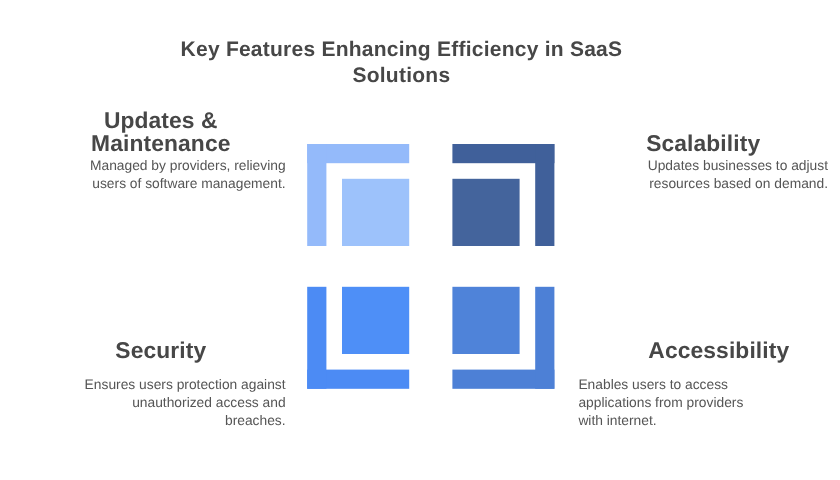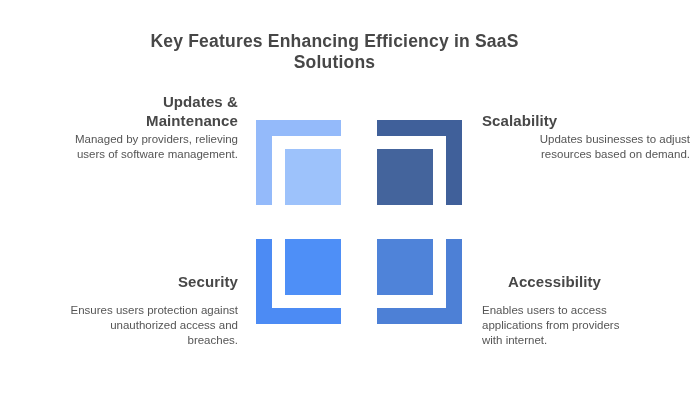--- a/index.html
+++ b/index.html
@@ -20,27 +20,28 @@
     font-weight: bold;
     white-space: pre-line;
     letter-spacing: 0.2px;
   }
 
   
   .quad-text { position: absolute; width: 208px; }
   .quad-text.left  { left: 30px;  text-align: right; }
   .quad-text.right { left: 482px; text-align: left; }
   .quad-text.top    { top: 82px; }
-  .quad-text.bottom { top: 257px; }
+  .quad-text.bottom { top: 268px; }
 
   .quad-heading {
     display: flex; flex-direction: column; justify-content: flex-end;
-    font-weight: bold; font-size: 15px; line-height: 19px;
+    font-weight: bold; font-size: 19px; line-height: 19px;
     white-space: pre-line;
     letter-spacing: 0.1px;
+    text-align: center;
   }
   .top .quad-heading    { height: 48px; }
   .bottom .quad-heading { height: 34px; }
 
   .quad-desc {
     font-size: 11.5px; line-height: 15px;
     white-space: pre-line;
   }
   .top .quad-desc    { margin-top: 2px; text-align: right; }
   .bottom .quad-desc { margin-top: 12px; }

